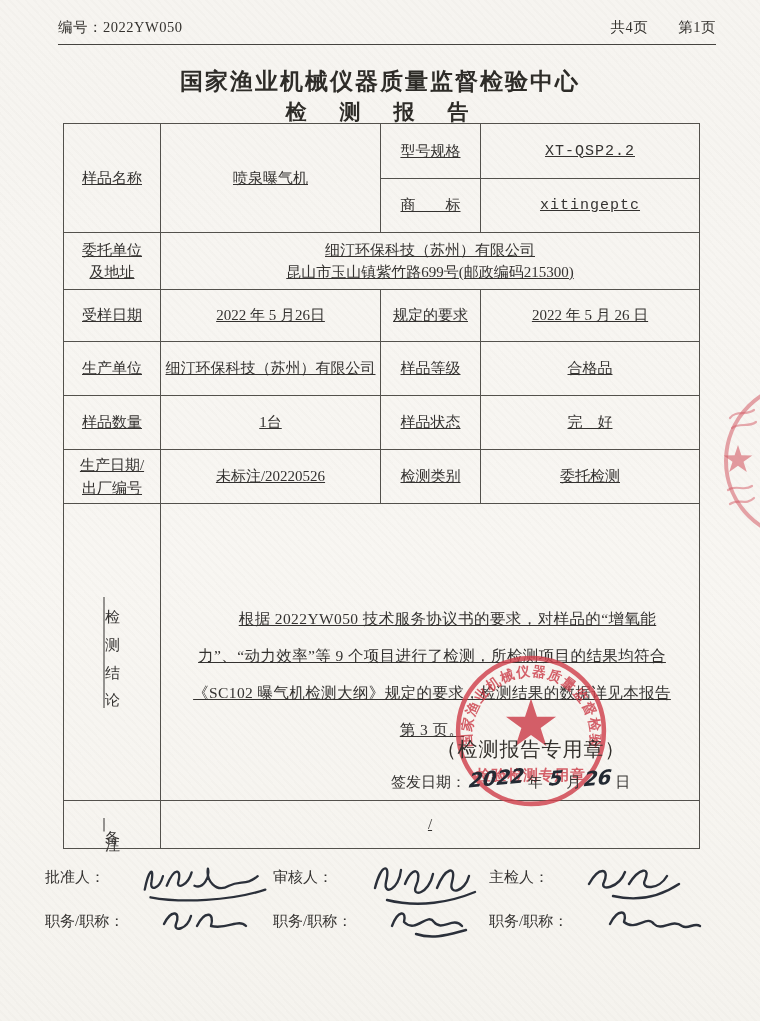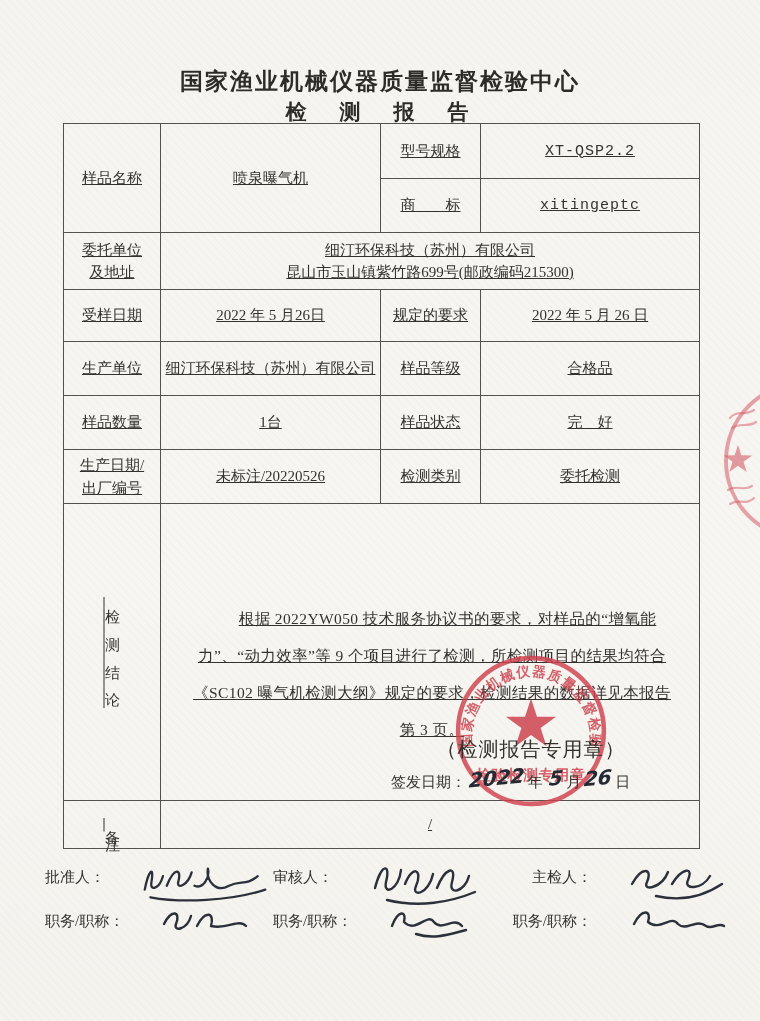--- a/index.html
+++ b/index.html
@@ -83,31 +83,40 @@
   .stamp-overlay{
     position:absolute;left:-16px;top:86px;width:200px;
     text-align:center;font-size:20px;letter-spacing:1px;color:#33302c;z-index:5;
   }
   .edge-stamp{position:absolute;right:0;top:388px;width:52px;height:148px;z-index:2;}
   
   .sig-area{position:absolute;left:45px;top:856px;right:30px;font-size:15px;color:#343230;}
   .sig-row{display:flex;align-items:flex-start;}
   .sig-row.first .grp{display:flex;align-items:flex-start;}
   .grp{display:flex;align-items:flex-start;gap:32px;}
-  .g1{width:228px;} .g2{width:216px;} .g3{flex:1;justify-content:flex-end;}
+  .g1{width:228px;} .g2{width:216px;} .g3{flex:1;}
   .sig-label{white-space:nowrap;padding-top:12px;}
   .sig-svg{margin-left:2px;}
   .row2{margin-top:-8px;}
   .ink{stroke:#2b303a;stroke-width:2.4;fill:none;stroke-linecap:round;stroke-linejoin:round;}
 </style>
 </head>
 <body>
 
 <div class="page">
 
+  <div class="hdr">
+    <div>
+      <span>编号：</span><span>2022YW050</span>
+    </div>
+    <div class="pages">
+      <span>共4页</span>
+      <span>第1页</span>
+    </div>
+  </div>
 
   <div class="title-org">国家渔业机械仪器质量监督检验中心</div>
   <div class="title-doc">检　测　报　告</div>
 
   <table class="main">
     <colgroup>
         <col style="width:97px">
         <col style="width:220px">
         <col style="width:100px">
         <col style="width:219px">

